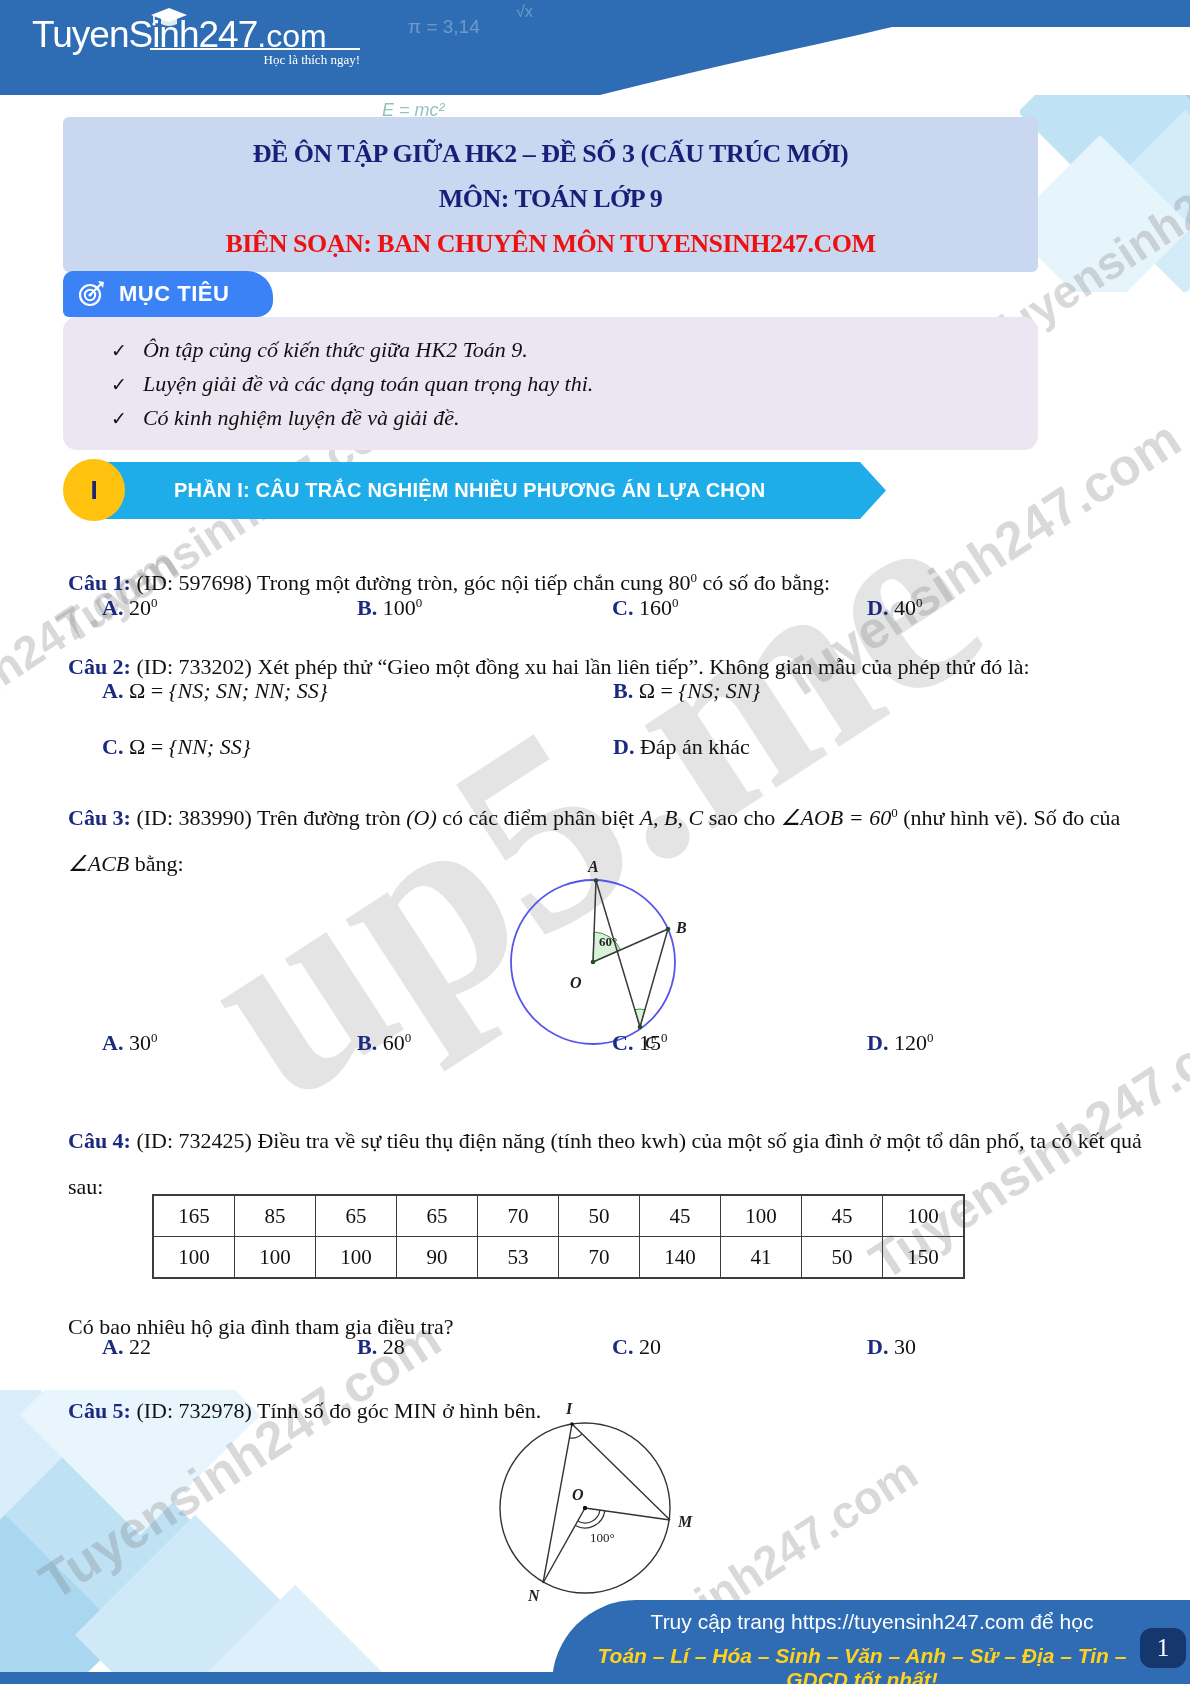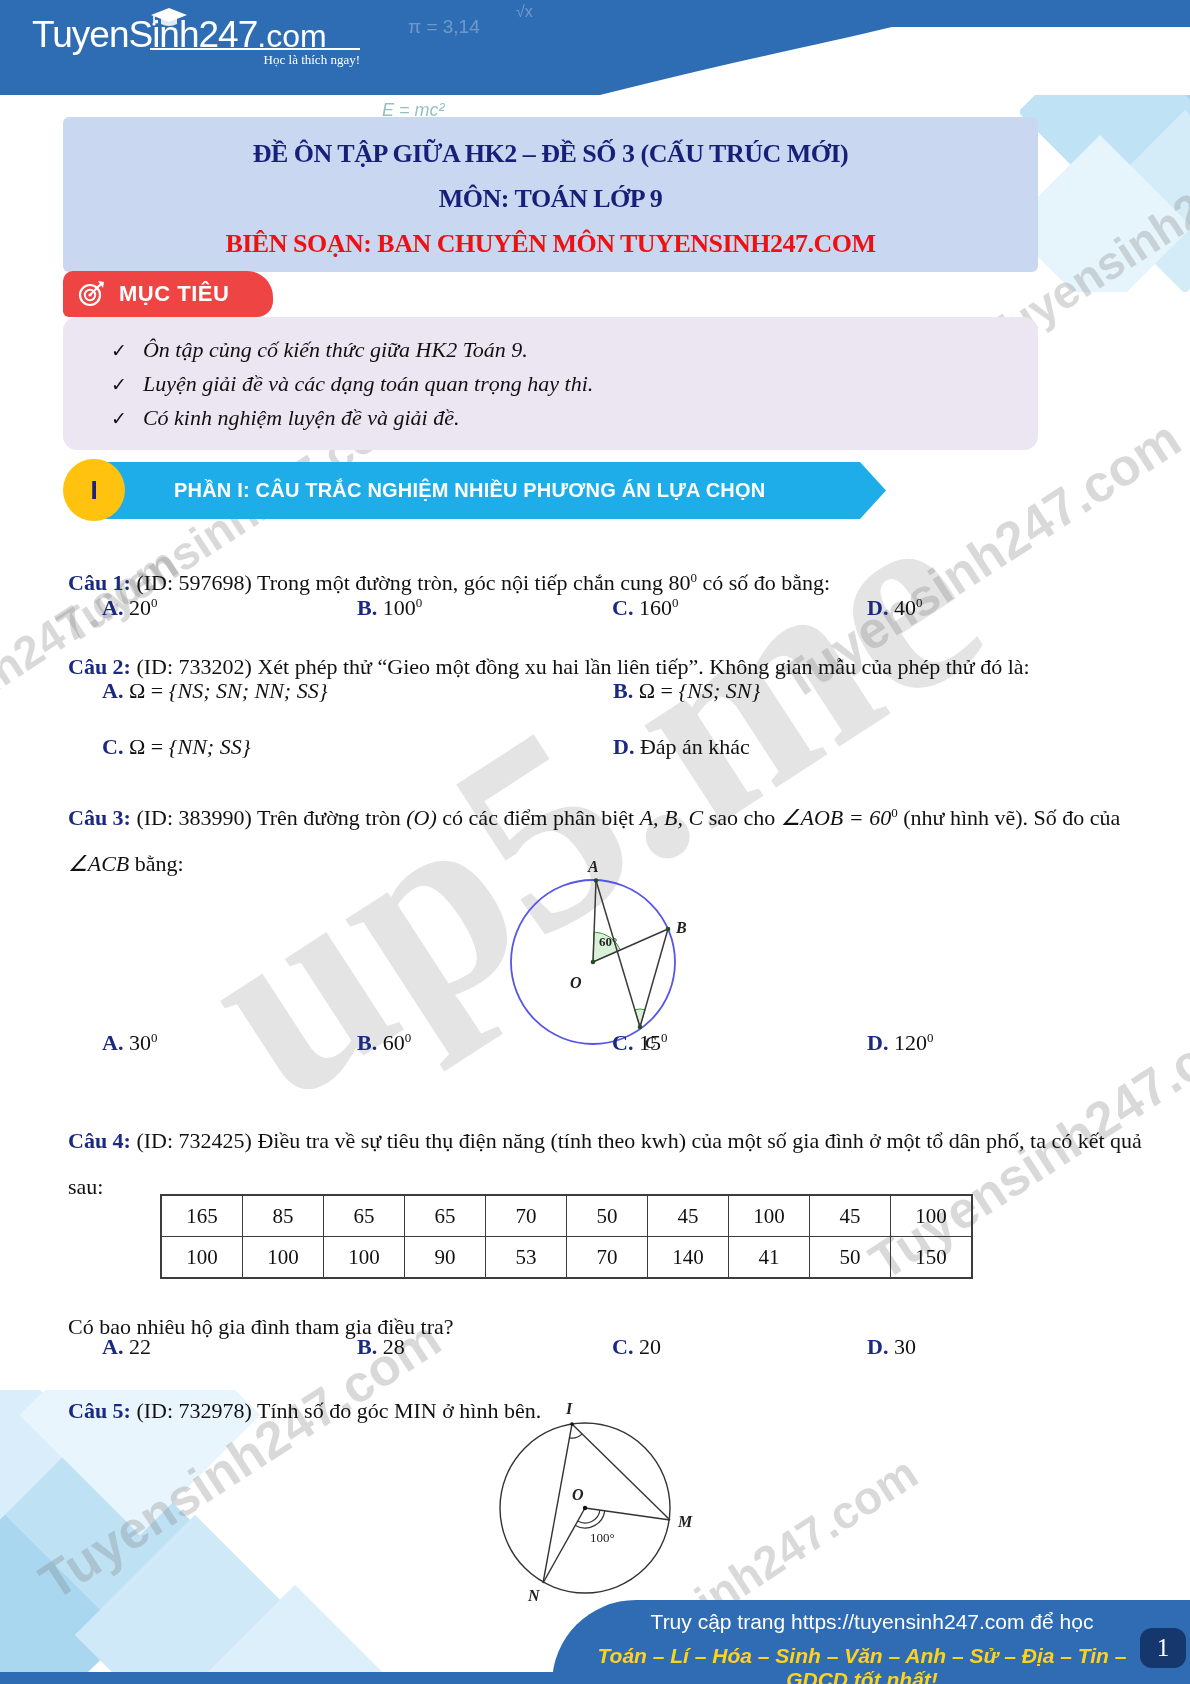--- a/index.html
+++ b/index.html
@@ -22,21 +22,21 @@
   .gdoodle{position:absolute;color:#0f766e;opacity:.45;z-index:2;font-family:"Liberation Sans",sans-serif;font-style:italic;text-align:right;}
   
   .corner{position:absolute;overflow:hidden;z-index:0;}
   .corner .sq{position:absolute;transform:rotate(45deg);}
   
   .title-box{position:absolute;left:63px;top:97px;width:975px;height:155px;background:#c9d8f0;
              border-radius:6px;z-index:2;text-align:center;padding-top:14px;box-sizing:border-box;margin-top:20px;}
   .title-line{font-size:26px;font-weight:bold;color:#171f78;line-height:45px;letter-spacing:-.5px;}
   .title-line.red{color:#ee1111;}
   
-  .obj-tag{position:absolute;left:63px;top:271px;width:210px;height:46px;background:#ef4444;
+  .obj-tag{position:absolute;left:63px;top:271px;width:210px;height:46px;background:#3b82f6;
            border-radius:10px 26px 16px 6px;z-index:3;display:flex;align-items:center;padding-left:14px;box-sizing:border-box;}
   .obj-tag-label{color:#fff;font-family:"Liberation Sans",sans-serif;font-weight:bold;font-size:22px;margin-left:12px;letter-spacing:.5px;}
   .obj-box{position:absolute;left:63px;top:317px;width:975px;height:133px;background:#ebe6f2;
            border-radius:14px;z-index:2;padding:16px 0 0 48px;box-sizing:border-box;}
   .obj-item{font-style:italic;font-size:22px;line-height:34px;color:#101010;}
   .obj-item .chk{font-style:normal;margin-right:16px;font-family:"DejaVu Sans",sans-serif;font-size:19px;}
   
   .banner{position:absolute;left:94px;top:462px;width:792px;height:57px;background:#1fadea;z-index:2;
           clip-path:polygon(0 0,calc(100% - 26px) 0,100% 50%,calc(100% - 26px) 100%,0 100%);
           display:flex;align-items:center;}
@@ -50,21 +50,21 @@
   .qlabel{font-weight:bold;color:#1b2a80;}
   .math{font-style:italic;}
   sup{font-size:13px;}
   .optrow{position:absolute;left:68px;width:1090px;display:grid;z-index:2;font-size:22px;}
   .optrow.four{grid-template-columns:255px 255px 255px 1fr;}
   .optrow.two{grid-template-columns:511px 1fr;}
   .opt{padding-left:34px;}
   .opt-letter{font-weight:bold;color:#1b2a80;}
   .opt-set{font-style:italic;}
   
-  .etable{position:absolute;left:160px;top:1194px;z-index:2;border-collapse:collapse;}
+  .etable{position:absolute;left:152px;top:1194px;z-index:2;border-collapse:collapse;}
   .etable td{width:78px;height:38px;border:1px solid #3c3c3c;text-align:center;font-size:21px;
              font-family:"Liberation Serif",serif;}
   .etable{border:2px solid #3c3c3c;}
   
   .diagram{position:absolute;z-index:2;}
   .dlabel{font-style:italic;font-family:"Liberation Serif",serif;font-size:16px;fill:#222;font-weight:bold;}
   .alabel{font-family:"Liberation Serif",serif;font-size:13px;fill:#222;}
   
   .bottom-strip{position:absolute;left:0;top:1672px;width:1190px;height:12px;background:#2e6cb4;z-index:4;}
   .footer-band{position:absolute;left:552px;top:1600px;width:638px;height:84px;background:#2f6cb3;

